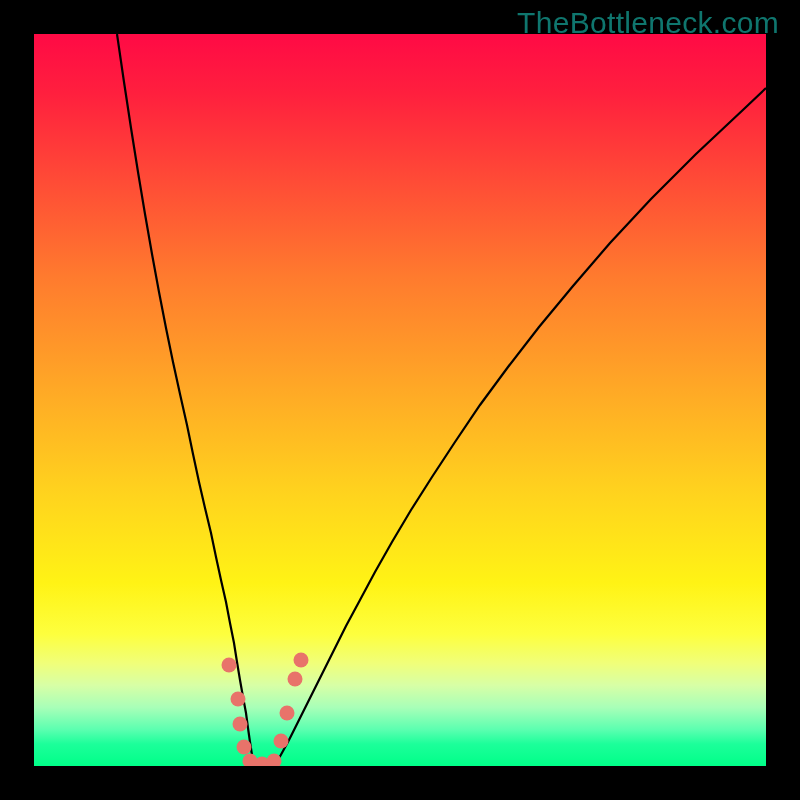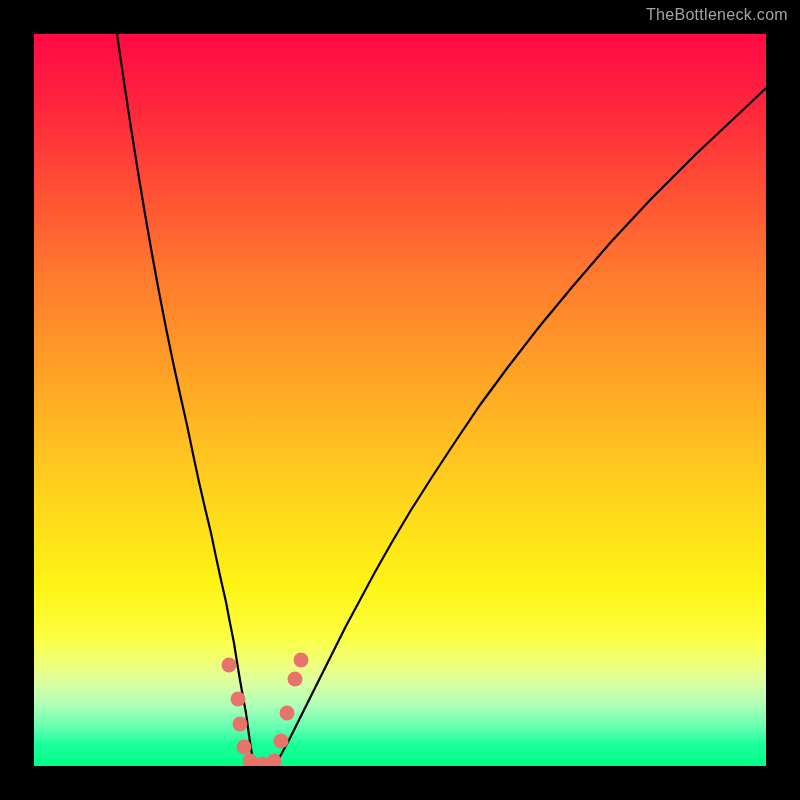--- a/index.html
+++ b/index.html
@@ -52,23 +52,23 @@
   .curve-layer {
     position: absolute;
     left: 0;
     top: 0;
     width: 100%;
     height: 100%;
   }
   .watermark {
     position: absolute;
     top: 6px;
-    right: 12px;
-    color: #a3a3a3;
-    font-size: 16px;
+    right: 21px;
+    color: #0f766e;
+    font-size: 30px;
     font-weight: 500;
     letter-spacing: 0.3px;
     user-select: none;
   }
 </style>
 </head>
 <body>
 
 <div class="outer">
   <div class="plot">

